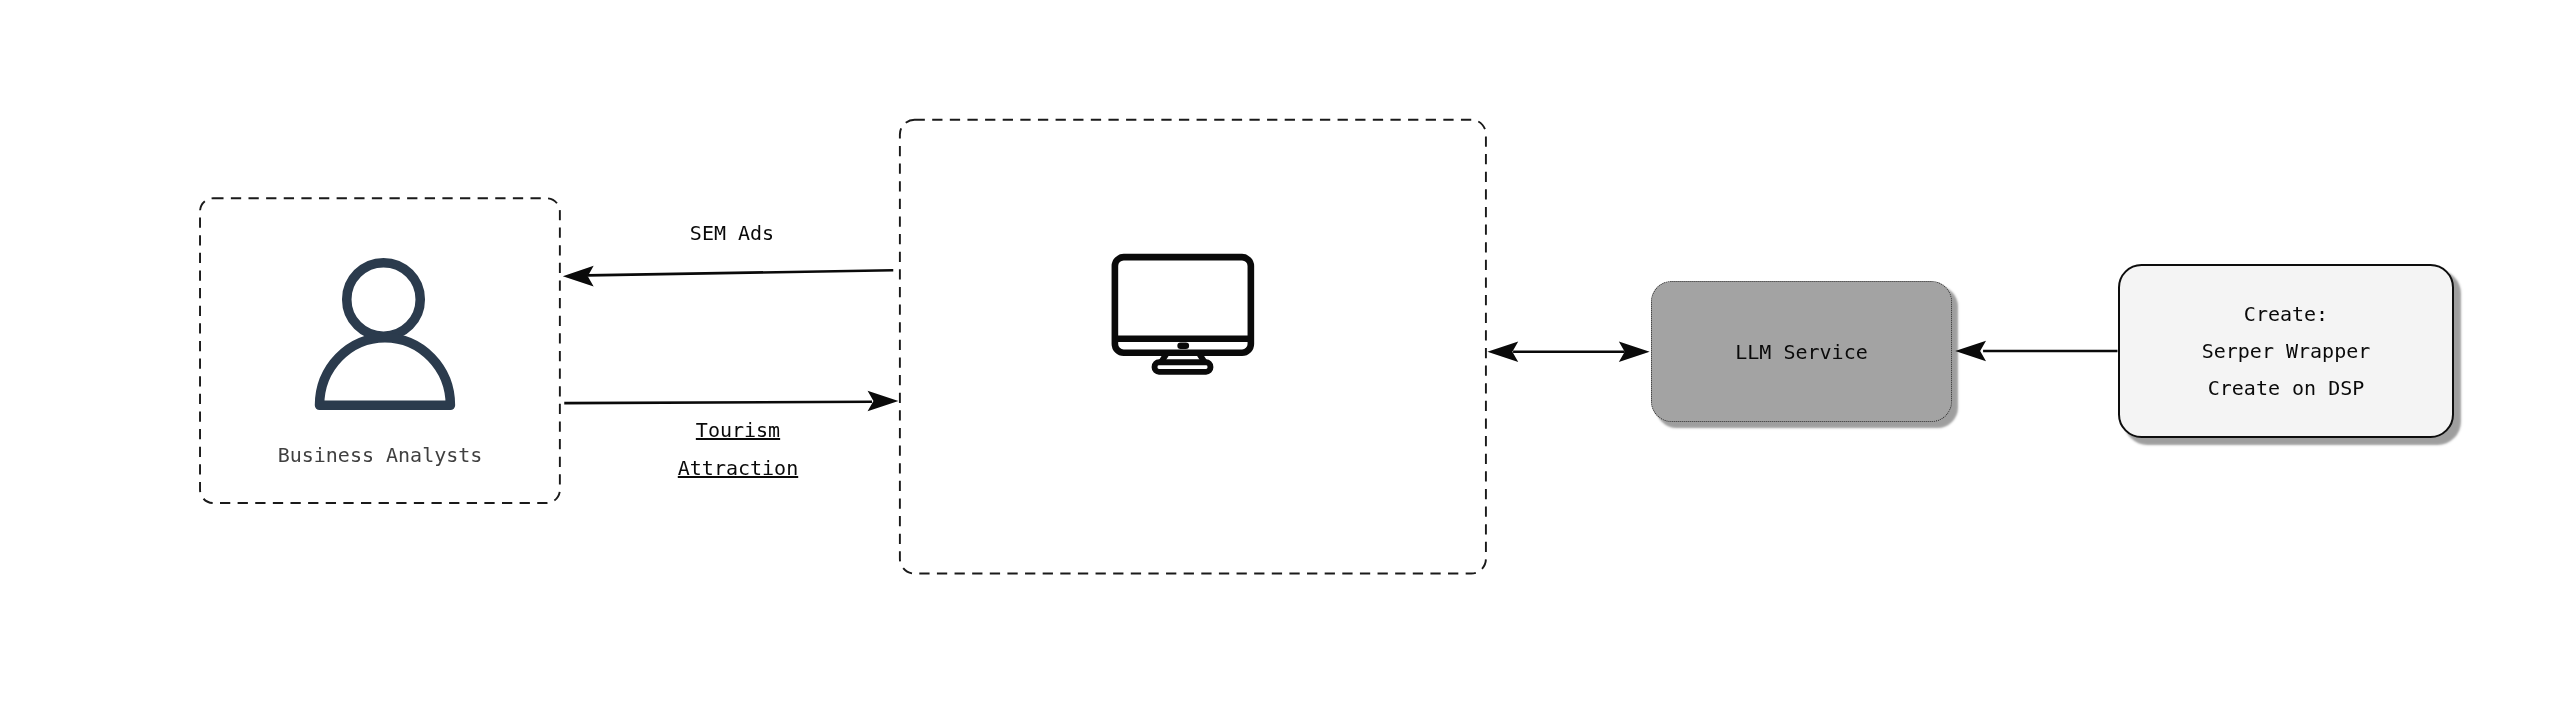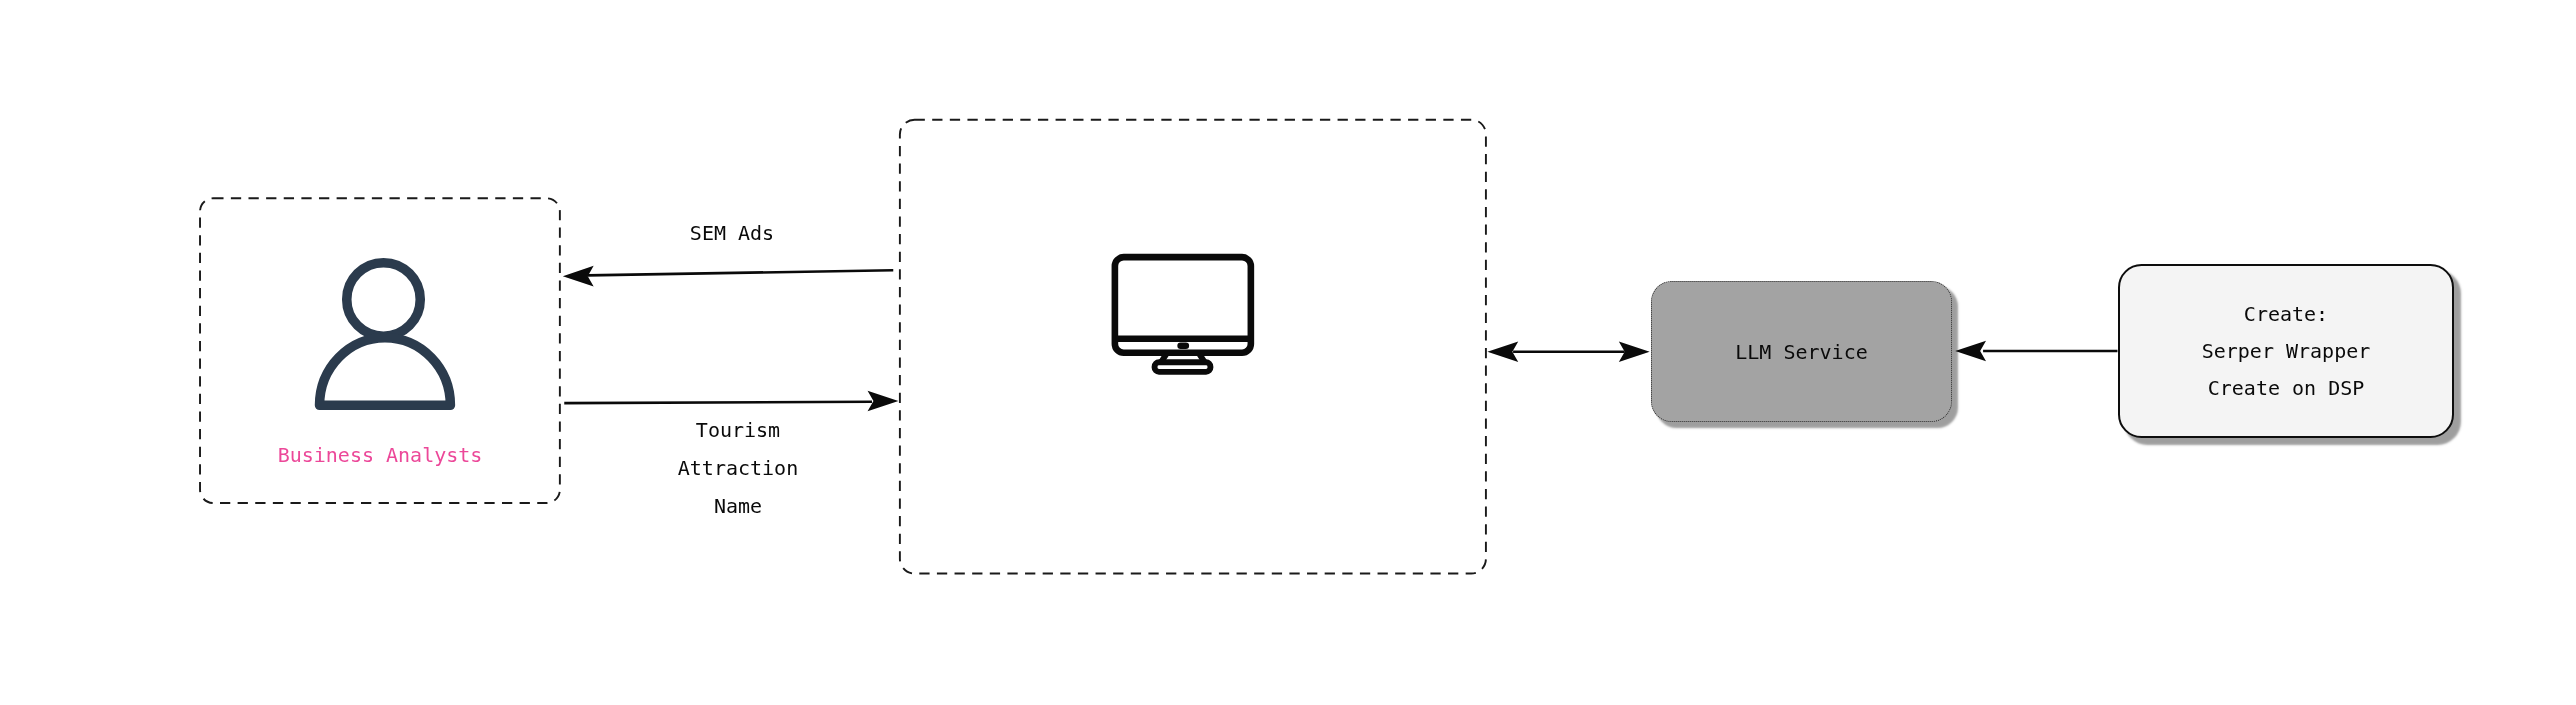--- a/index.html
+++ b/index.html
@@ -11,21 +11,21 @@
     overflow:hidden;
   }
   #edges-layer{position:absolute;left:0;top:0;width:2576px;height:705px;}
   .abs{position:absolute;}
   .label{
     font-size:20px;
     color:#0a0a0a;
     text-align:center;
     white-space:nowrap;
   }
-  .navy{color:#ec4899;}
+  .navy{color:#404040;}
   .node-label{line-height:38px;}
   
   .llm-box{
     left:1651px;top:281px;width:301px;height:141px;
     box-sizing:border-box;
     background:#a3a3a3;
     border:1.5px dotted #2a2a2a;
     border-radius:20.6px;
     box-shadow:5.9px 5.9px 2.2px rgba(0,0,0,0.38);
     display:flex;align-items:center;justify-content:center;
@@ -34,21 +34,21 @@
   .tools-box{
     left:2118px;top:264px;width:336px;height:174px;
     box-sizing:border-box;
     background:#f4f4f4;
     border:2.2px solid #0d0d0d;
     border-radius:23.5px;
     box-shadow:6.6px 6.6px 2.2px rgba(0,0,0,0.38);
     display:flex;flex-direction:column;align-items:center;justify-content:center;
   }
   .tools-box .label{line-height:37px;}
-  .multiline .label-line{display:block;line-height:38px;}
+  .multiline .label-line{display:block;line-height:38px;text-decoration:underline;}
 </style>
 </head>
 <body>
 
 <div id="canvas">
 
   <svg id="edges-layer" viewBox="0 0 3507 960" xmlns="http://www.w3.org/2000/svg">
 
     <rect x="272" y="270" width="490" height="415" rx="18" fill="none" stroke="#1a1a1a" stroke-width="2.6" stroke-dasharray="14 10"></rect>
 
@@ -88,21 +88,20 @@
     <rect x="93" y="123" width="16" height="9" rx="4.5" fill="#0a0a0a"></rect>
     <path d="M 78 139 L 70 151 M 123 139 L 131 151" stroke="#0a0a0a" stroke-width="8" fill="none"></path>
     <rect x="62" y="150" width="76" height="13" rx="6" fill="#ffffff" stroke="#0a0a0a" stroke-width="8"></rect>
   </svg>
 
   <div class="abs label" style="left:622px;top:221px;width:220px;">SEM Ads</div>
 
   <div class="abs label multiline" style="left:591px;top:411px;width:294px;">
     <span class="label-line">Tourism</span>
     <span class="label-line">Attraction</span>
-    <span class="label-line">Name</span>
   </div>
 
   <div class="abs llm-box">
     <div class="label">LLM Service</div>
   </div>
 
   <div class="abs tools-box">
     <div class="label">Create:</div>
     <div class="label">Serper Wrapper</div>
     <div class="label">Create on DSP</div>

